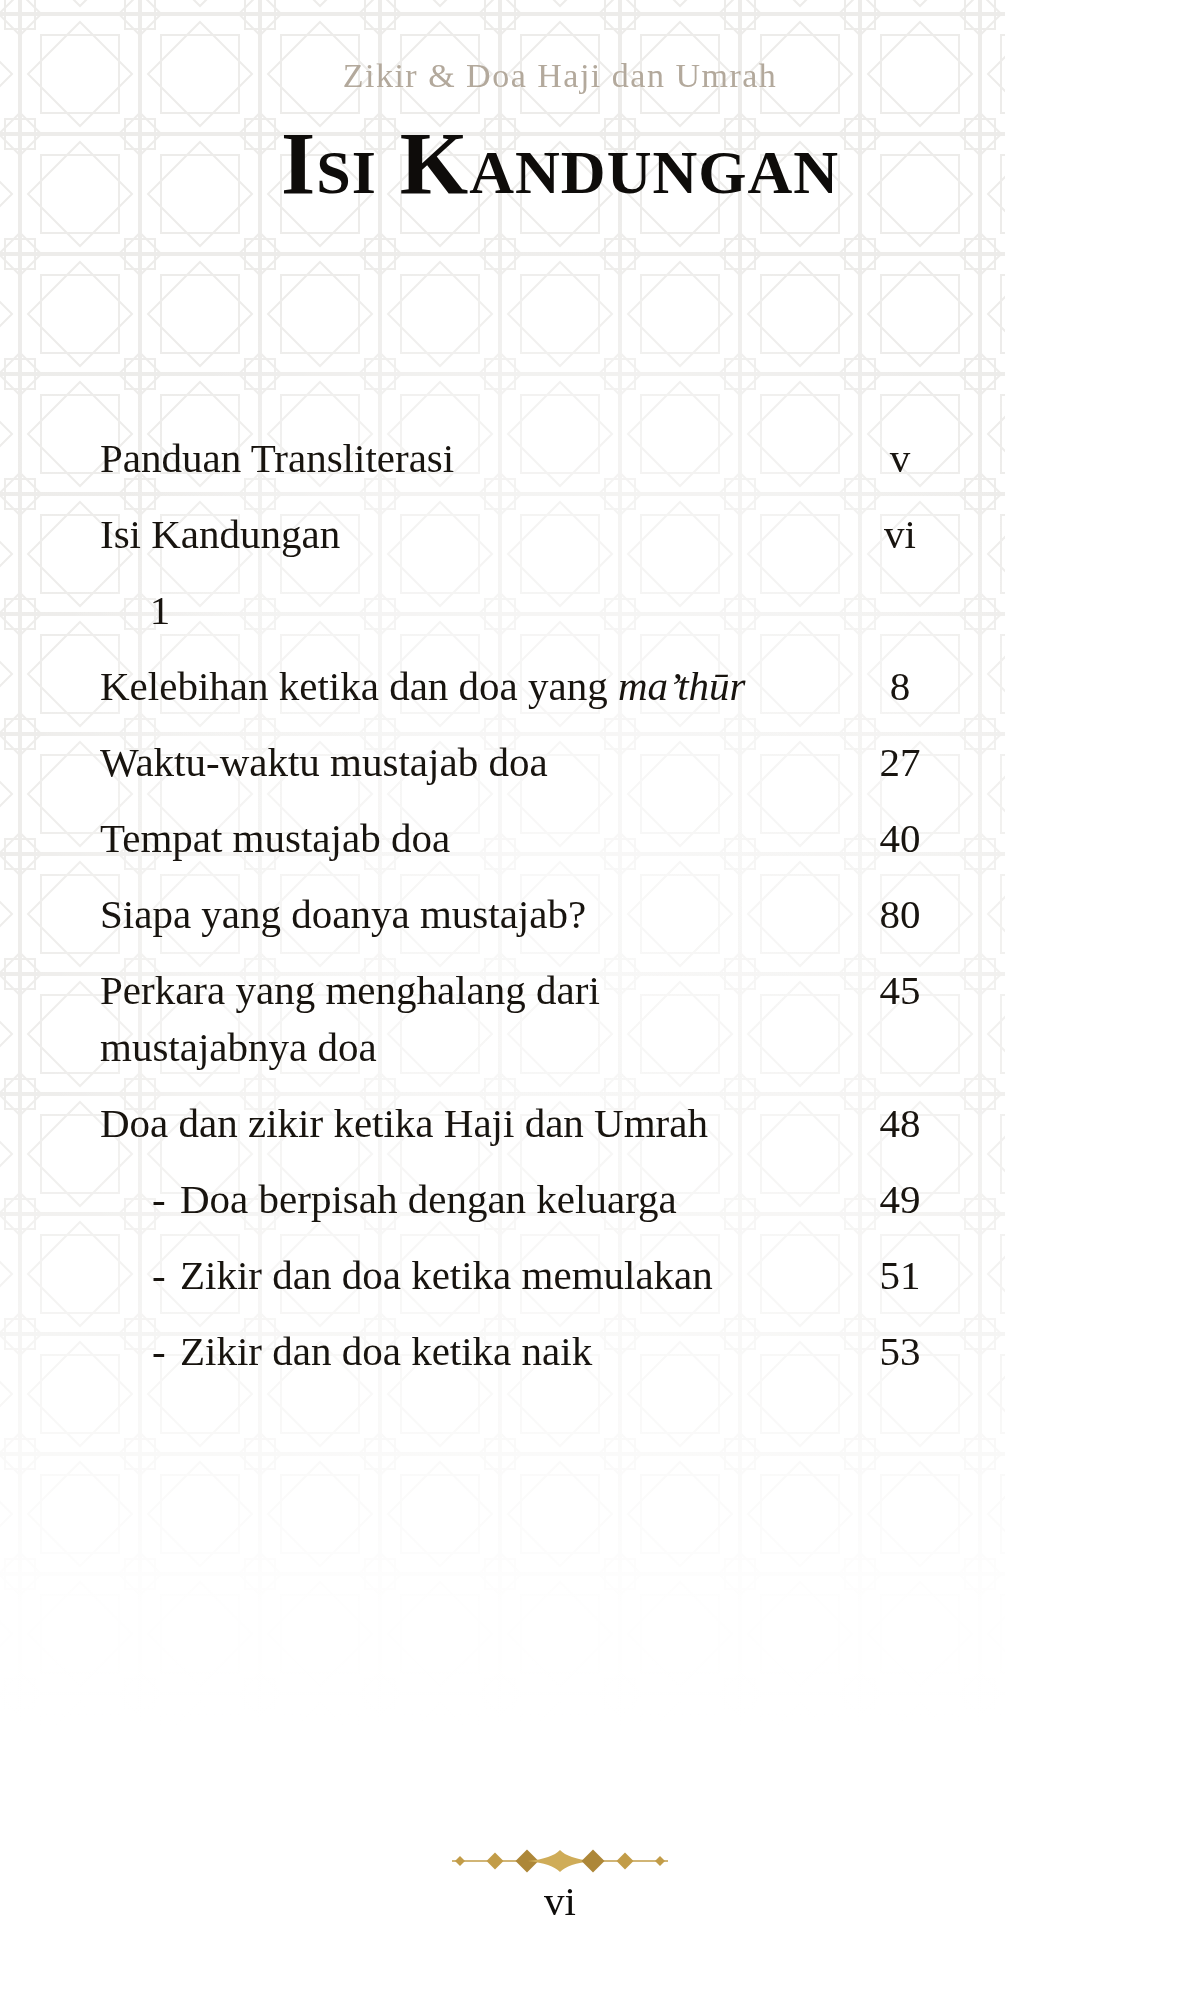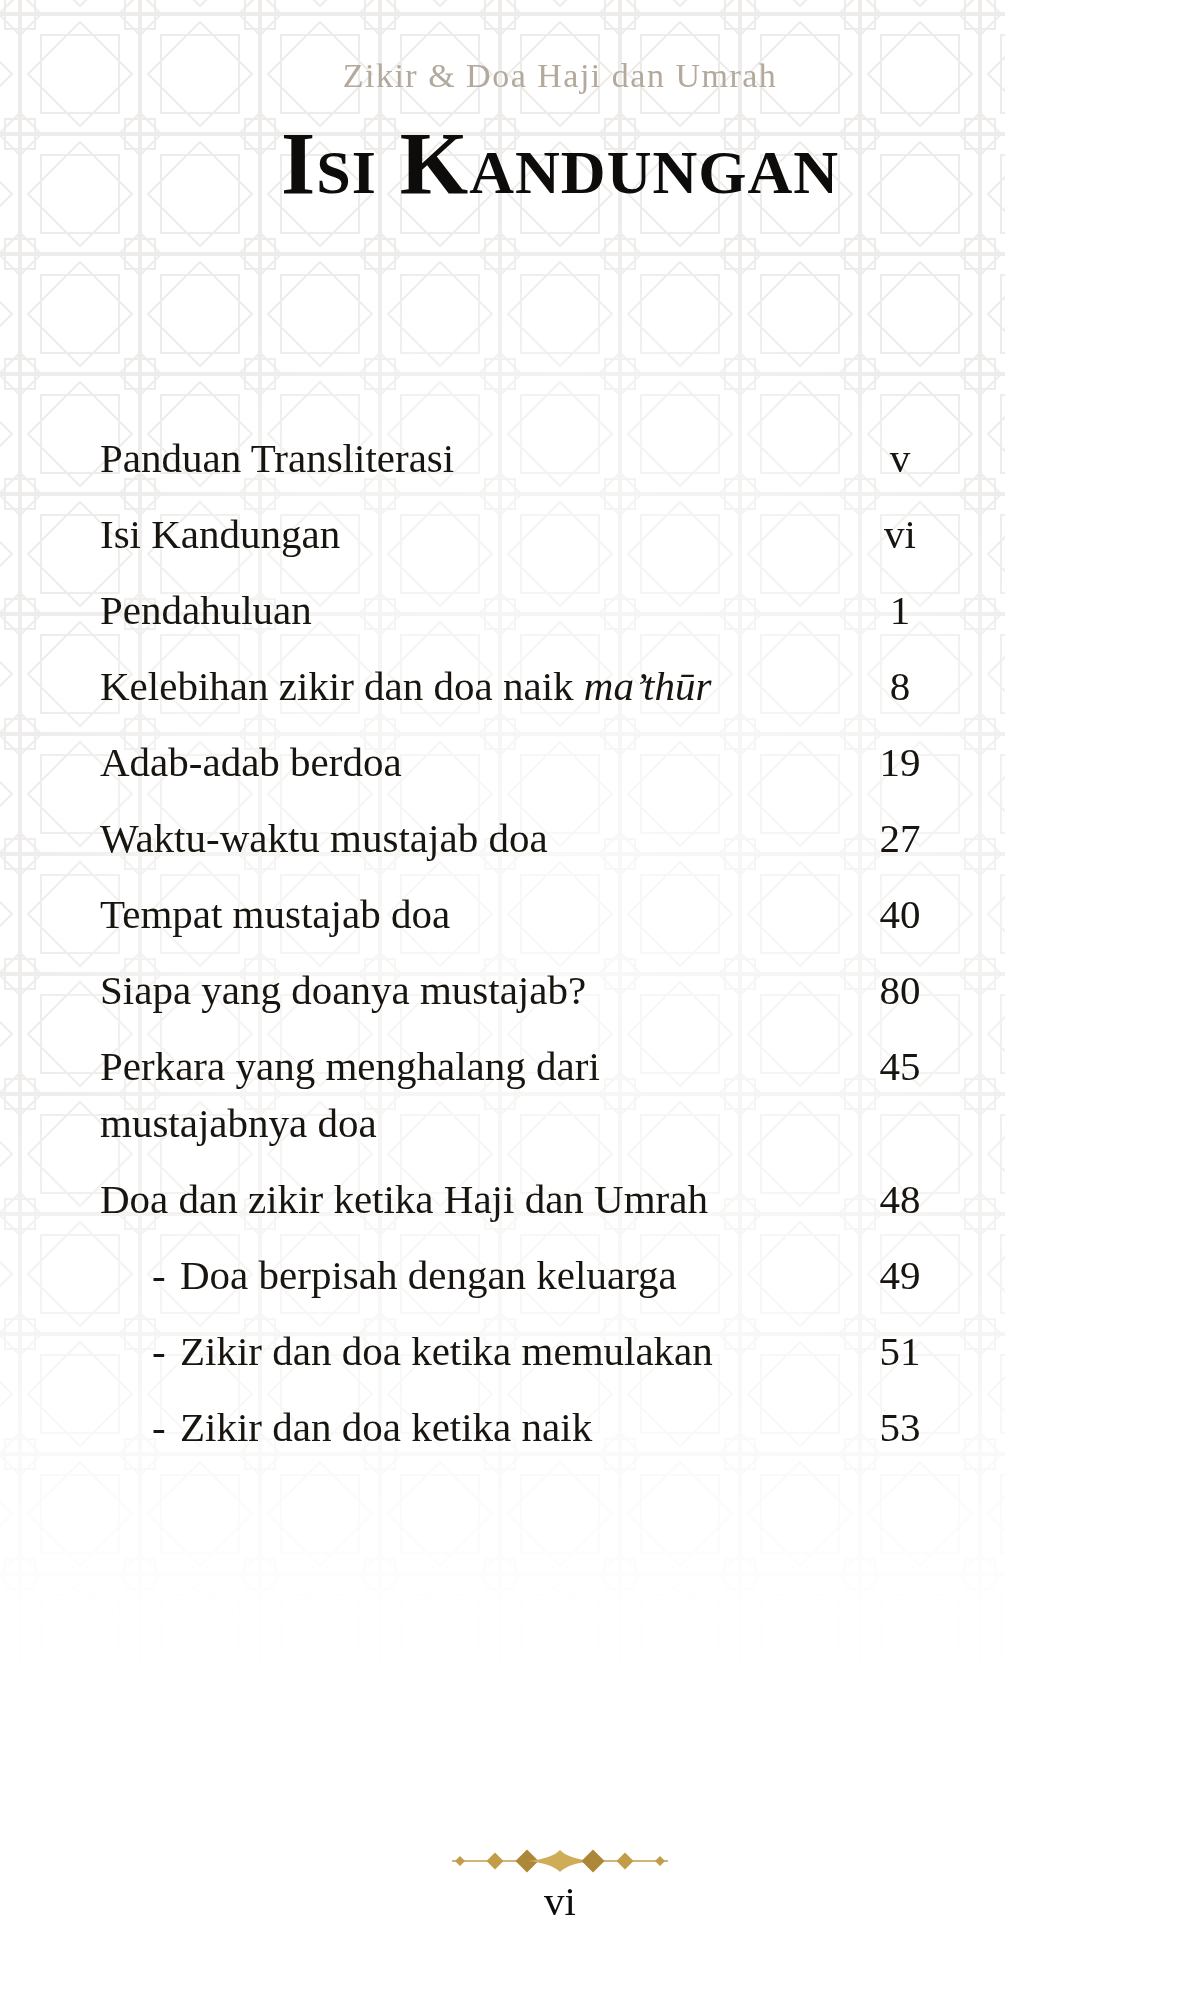--- a/index.html
+++ b/index.html
@@ -117,32 +117,26 @@
     <span class="label"><span>Panduan Transliterasi</span></span>
     <span class="pagenum">v</span>
   </li>
       <li class="toc-row">
 
     <span class="label"><span>Isi Kandungan</span></span>
     <span class="pagenum">vi</span>
   </li>
       <li class="toc-row">
 
-    <span class="label"><span>Pendahuluan</span></span>
     <span class="pagenum">1</span>
   </li>
       <li class="toc-row">
 
-    <span class="label"><span>Kelebihan zikir dan doa naik </span><i>ma’thūr</i></span>
+    <span class="label"><span>Kelebihan ketika dan doa yang </span><i>ma’thūr</i></span>
     <span class="pagenum">8</span>
-  </li>
-      <li class="toc-row">
-
-    <span class="label"><span>Adab-adab berdoa</span></span>
-    <span class="pagenum">19</span>
   </li>
       <li class="toc-row">
 
     <span class="label"><span>Waktu-waktu mustajab doa</span></span>
     <span class="pagenum">27</span>
   </li>
       <li class="toc-row">
 
     <span class="label"><span>Tempat mustajab doa</span></span>
     <span class="pagenum">40</span>

